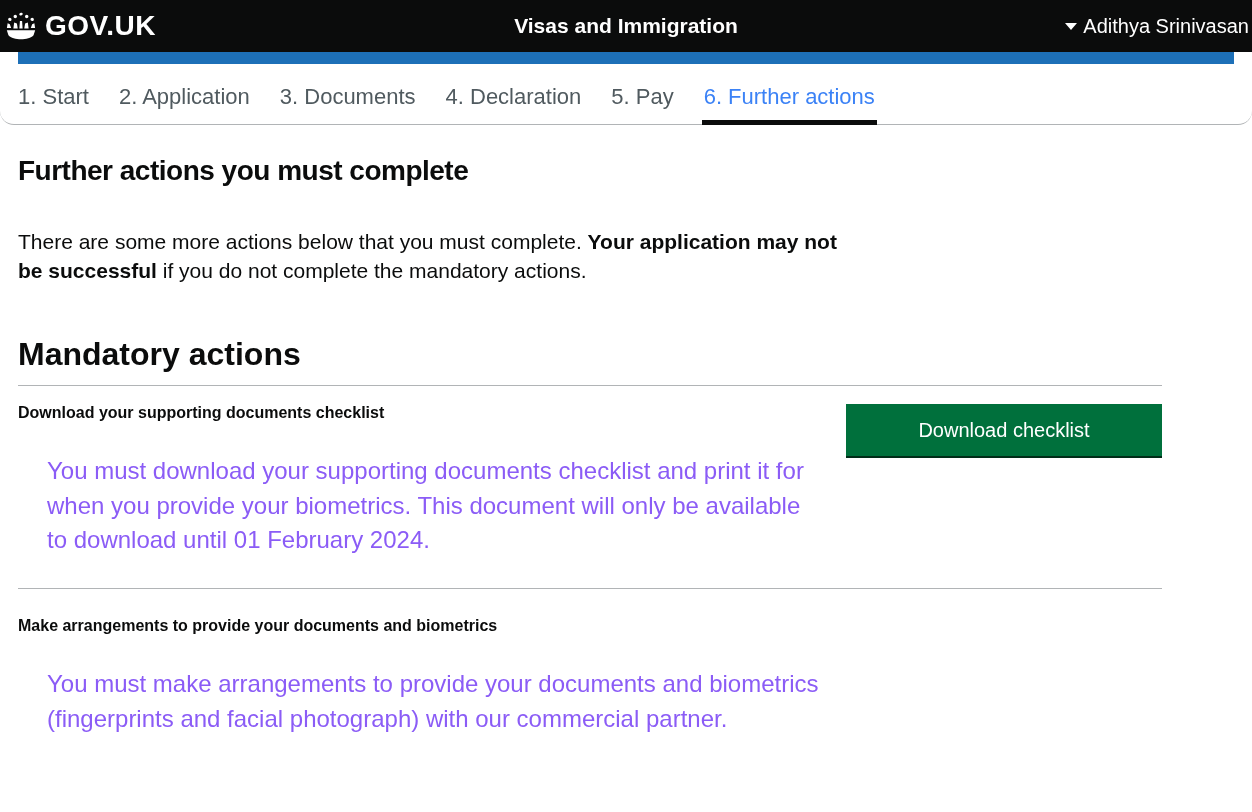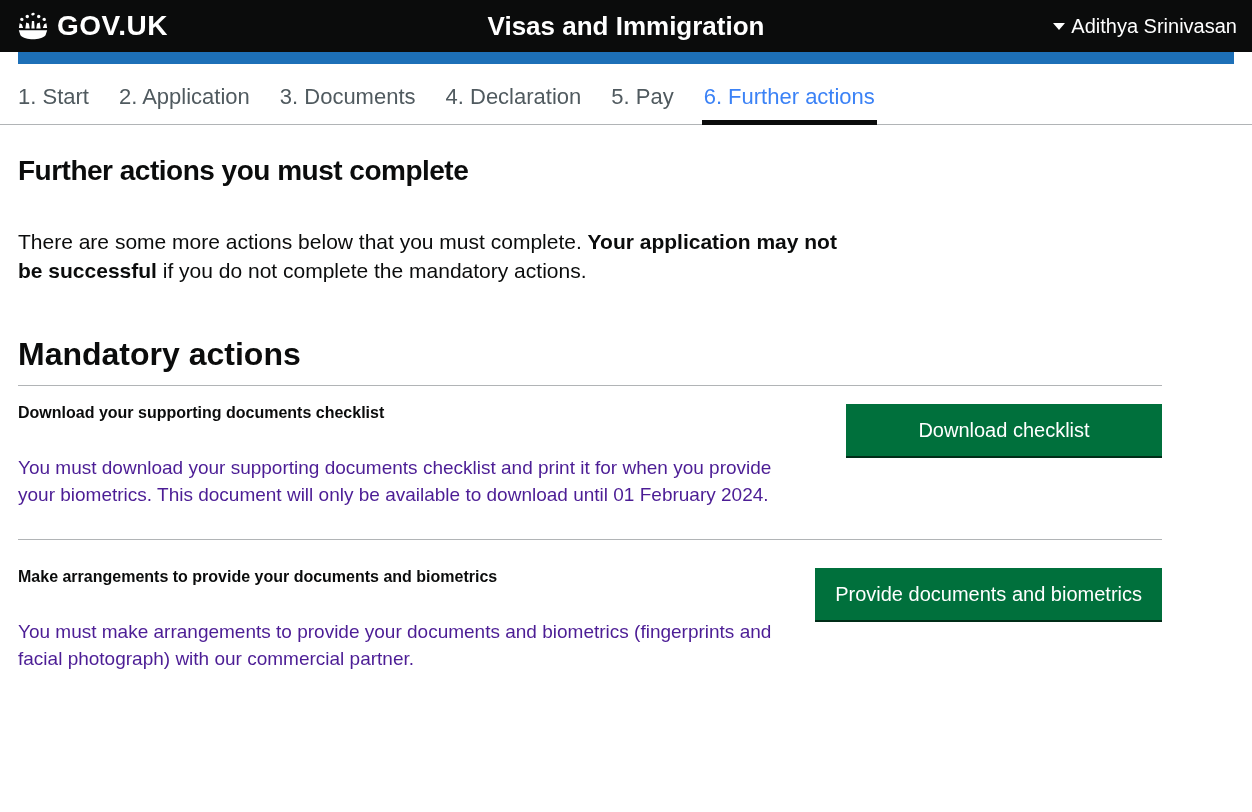--- a/index.html
+++ b/index.html
@@ -8,42 +8,42 @@
       box-sizing: border-box;
     }
     body {
       font-family: "HelveticaNeue", "Helvetica Neue", Arial, sans-serif;
       color: #0b0c0c;
       background: #fff;
     }
     .header {
       background: #0b0c0c;
       color: #fff;
-      padding: 10px 15px;
+      padding: 10px 3px;
       display: flex;
       align-items: center;
       justify-content: space-between;
       gap: 28px;
     }
     .header-left {
       display: flex;
       align-items: center;
       gap: 6px;
     }
     .crown-icon {
       width: 36px;
       height: 30px;
     }
     .govuk-logo {
       font-size: 28px;
       font-weight: 700;
       letter-spacing: 0.5px;
     }
     .header-title {
-      font-size: 26px;
+      font-size: 21px;
       font-weight: 700;
       position: absolute;
       left: 50%;
       transform: translateX(-50%);
     }
     .header-right {
       display: flex;
       align-items: center;
       gap: 4px;
       font-size: 20px;
@@ -60,20 +60,21 @@
     .blue-bar {
       background: #1d70b8;
       height: 12px;
       margin: 0 18px;
     }
     .tabs {
       display: flex;
       gap: 30px;
       padding: 20px 18px 0 18px;
       border-bottom: 1px solid #b1b4b6;
+      border-radius: 14px;
     }
     .tab {
       font-size: 22px;
       color: #505a5f;
       padding-bottom: 14px;
       position: relative;
     }
     .tab.active {
       color: #3b82f6;
       font-weight: 400;
@@ -133,23 +134,24 @@
     .action-left {
       flex: 1;
       max-width: 820px;
     }
     .action-heading {
       font-size: 16px;
       font-weight: 700;
       margin-bottom: 32px;
     }
     .action-desc {
-      font-size: 19px;
-      color: #4c1d95;
+      font-size: 24px;
+      color: #8b5cf6;
       line-height: 1.45;
+      margin-left: 29px;
     }
     .action-button {
       background: #00703c;
       color: #ffffff;
       border: none;
       font-size: 20px;
       padding: 12px 20px;
       min-width: 316px;
       text-align: center;
       cursor: pointer;
@@ -202,15 +204,14 @@
       <p class="action-desc">You must download your supporting documents checklist and print it for when you provide your biometrics. This document will only be available to download until 01 February 2024.</p>
     </div>
     <button class="action-button">Download checklist</button>
   </div>
 
   <div class="action-row">
     <div class="action-left">
       <h3 class="action-heading">Make arrangements to provide your documents and biometrics</h3>
       <p class="action-desc">You must make arrangements to provide your documents and biometrics (fingerprints and facial photograph) with our commercial partner.</p>
     </div>
-    <button class="action-button">Provide documents and biometrics</button>
   </div>
 </main>
 
 </body></html>

